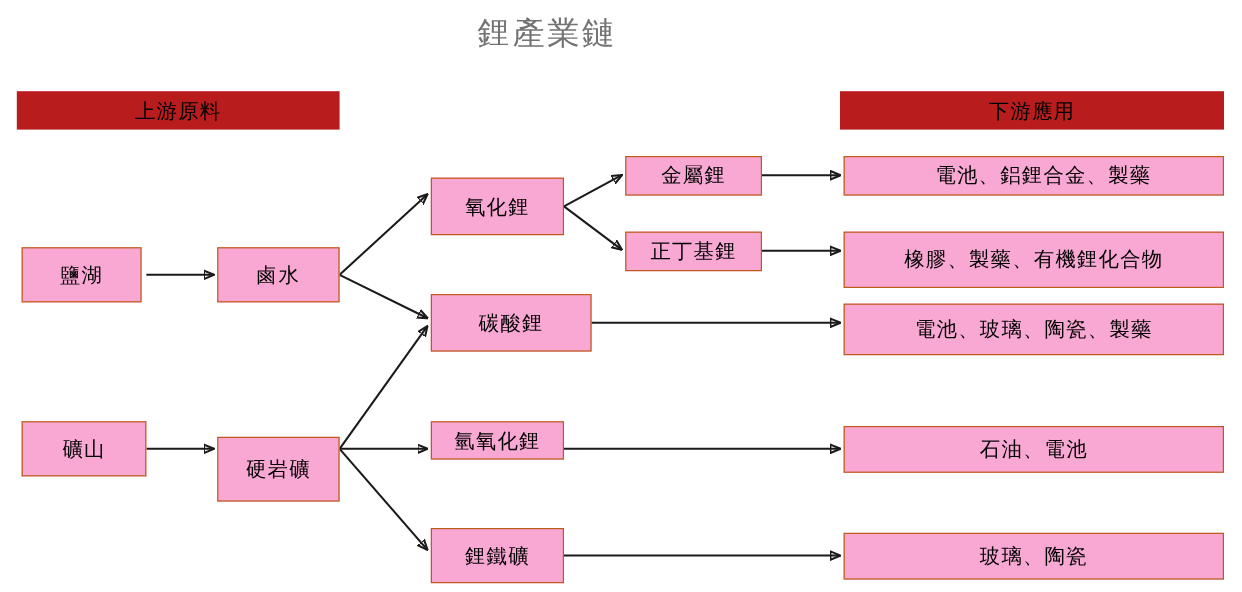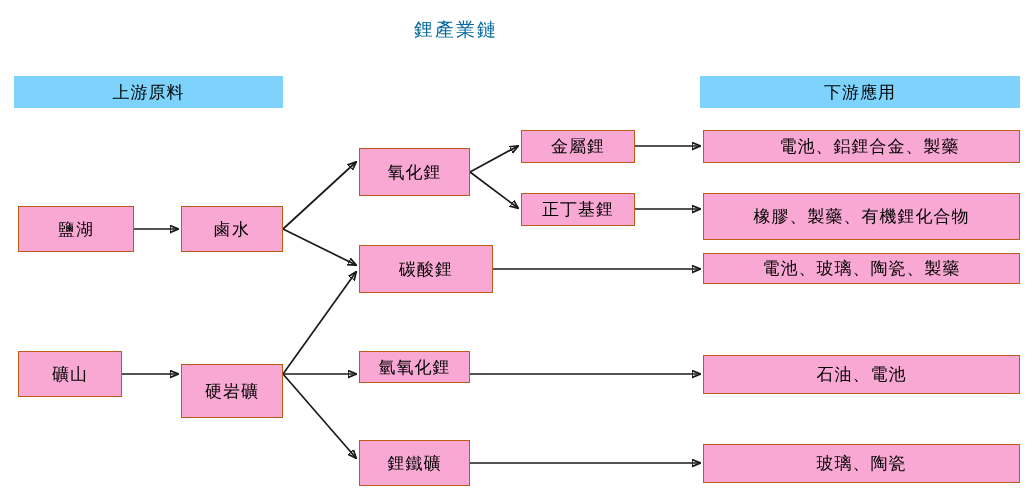--- a/index.html
+++ b/index.html
@@ -16,29 +16,29 @@
     height: 493px;
     background: #ffffff;
     overflow: hidden;
   }
   #title {
     position: absolute;
     left: 0;
     top: 12px;
     width: 912px;
     text-align: center;
-    font-size: 19px;
-    color: #0369a1;
+    font-size: 27px;
+    color: #737373;
     letter-spacing: 2px;
     line-height: 34px;
   }
   .band {
     position: absolute;
     height: 32px;
-    background: #7dd3fc;
+    background: #b91c1c;
     color: #000000;
     font-size: 17px;
     display: flex;
     align-items: center;
     justify-content: center;
     letter-spacing: 1px;
   }
   .band-upstream { left: 14px;  top: 76px; width: 269px; }
   .band-mid      { left: 286px; top: 76px; width: 418px; }
   .band-down     { left: 700px; top: 76px; width: 320px; }
@@ -109,31 +109,31 @@
 
     <line x1="635" y1="209" x2="700" y2="209" marker-end="url(#ah)"></line>
 
     <line x1="470" y1="269" x2="700" y2="269" marker-end="url(#ah)"></line>
 
     <line x1="470" y1="374" x2="700" y2="374" marker-end="url(#ah)"></line>
 
     <line x1="470" y1="463" x2="700" y2="463" marker-end="url(#ah)"></line>
   </svg>
 
-  <div class="node" style="left:18px;  top:206px; width:116px; height:46px;">鹽湖</div>
+  <div class="node" style="left:18px;  top:206px; width:100px; height:46px;">鹽湖</div>
   <div class="node" style="left:18px;  top:351px; width:104px; height:46px;">礦山</div>
   <div class="node" style="left:181px; top:206px; width:102px; height:46px;">鹵水</div>
   <div class="node" style="left:181px; top:364px; width:102px; height:54px;">硬岩礦</div>
 
   <div class="node" style="left:359px; top:148px; width:111px; height:48px;">氧化鋰</div>
   <div class="node" style="left:359px; top:245px; width:134px; height:48px;">碳酸鋰</div>
   <div class="node" style="left:359px; top:351px; width:111px; height:32px;">氫氧化鋰</div>
   <div class="node" style="left:359px; top:440px; width:111px; height:46px;">鋰鐵礦</div>
   <div class="node" style="left:521px; top:130px; width:114px; height:33px;">金屬鋰</div>
   <div class="node" style="left:521px; top:193px; width:114px; height:33px;">正丁基鋰</div>
 
   <div class="node" style="left:703px; top:130px; width:317px; height:33px;padding-left:16px;">電池、鋁鋰合金、製藥</div>
   <div class="node" style="left:703px; top:193px; width:317px; height:47px;">橡膠、製藥、有機鋰化合物</div>
-  <div class="node" style="left:703px; top:253px; width:317px; height:31px;">電池、玻璃、陶瓷、製藥</div>
+  <div class="node" style="left:703px; top:253px; width:317px; height:43px;">電池、玻璃、陶瓷、製藥</div>
   <div class="node" style="left:703px; top:355px; width:317px; height:39px;">石油、電池</div>
   <div class="node" style="left:703px; top:444px; width:317px; height:39px;">玻璃、陶瓷</div>
 
 </div>
 
 </body></html>

